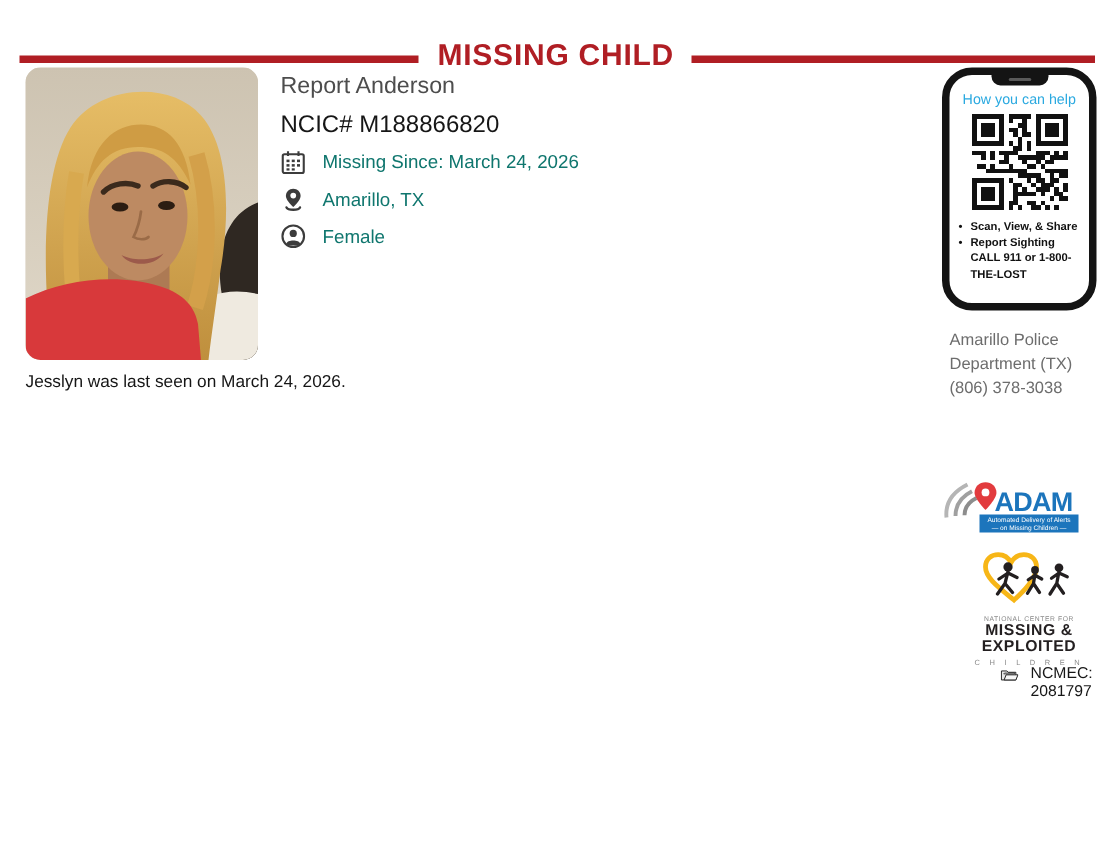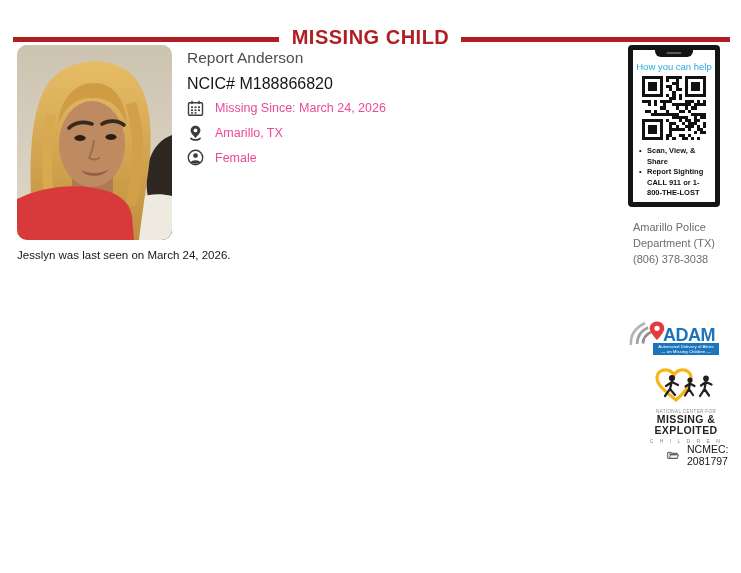--- a/index.html
+++ b/index.html
@@ -18,26 +18,26 @@
          border-radius:10px;overflow:hidden;background:#d6ccbc;}
   .photo svg{display:block;width:100%;height:100%;}
 
   
   .name{position:absolute;left:187px;top:49px;font-size:15.5px;color:#4d4d4d;}
   .ncic{position:absolute;left:187px;top:75px;font-size:16px;color:#161616;}
   .details{position:absolute;left:187px;top:96px;}
   .detail-row{display:flex;align-items:center;height:24.7px;}
   .detail-icon{width:17px;height:17px;flex:0 0 17px;margin-right:11px;display:flex;align-items:center;justify-content:center;}
   .detail-icon svg{width:17px;height:17px;}
-  .detail-text{font-size:12.5px;color:#ec4899;}
+  .detail-text{font-size:12.5px;color:#0f766e;}
   .last-seen{position:absolute;left:17px;top:249px;font-size:11.5px;color:#161616;text-align:center;}
 
   
-  .phone{position:absolute;left:628px;top:45px;width:92px;height:162px;
-         background:#fff;border:5px solid #141414;border-radius:4px;box-sizing:border-box;}
+  .phone{position:absolute;left:628px;top:45px;width:103px;height:162px;
+         background:#fff;border:5px solid #141414;border-radius:20px;box-sizing:border-box;}
   .notch{position:absolute;left:50%;top:-1px;transform:translateX(-50%);
          width:38px;height:8px;background:#141414;border-radius:0 0 6px 6px;}
   .notch-slot{position:absolute;left:50%;top:2.5px;transform:translateX(-50%);
          width:15px;height:2.5px;background:#5a5a5a;border-radius:2px;}
   .phone-heading{margin-top:11px;text-align:center;font-size:9.5px;color:#2aa9e0;}
   .qr{width:64px;height:64px;margin:4px auto 0 auto;}
   .phone-bullets{margin-top:6px;padding:0 4px 0 6px;}
   .bullet-row{display:flex;font-size:7.5px;font-weight:bold;line-height:1.4;color:#111;}
   .bullet-dot{flex:0 0 8px;}
   .bullet-text{flex:1;}
@@ -50,21 +50,21 @@
   .adam svg{display:block;width:100%;height:100%;}
 
   
   .ncmec{position:absolute;left:646px;top:368px;width:80px;text-align:center;}
   .ncmec-art{width:80px;height:36px;}
   .ncmec-l1{font-size:4.5px;color:#8a8a8a;letter-spacing:.4px;margin-top:1px;}
   .ncmec-l2,.ncmec-l3{font-size:10.5px;font-weight:bold;color:#231f20;letter-spacing:.4px;line-height:1.05;}
   .ncmec-l4{font-size:5px;color:#8a8a8a;letter-spacing:2.5px;margin-top:1.5px;}
 
   
-  .case-row{position:absolute;left:629px;top:443px;display:flex;align-items:center;padding-left:38px;}
+  .case-row{position:absolute;left:629px;top:443px;display:flex;align-items:flex-start;padding-left:38px;}
   .case-icon{width:19px;height:14px;margin-right:8px;}
   .case-label{font-size:10.5px;color:#161616;}
 
   
   .footer-note{position:absolute;left:17px;top:531px;font-size:12px;color:#161616;}
 </style>
 </head>
 <body>
 
 <div class="page">

